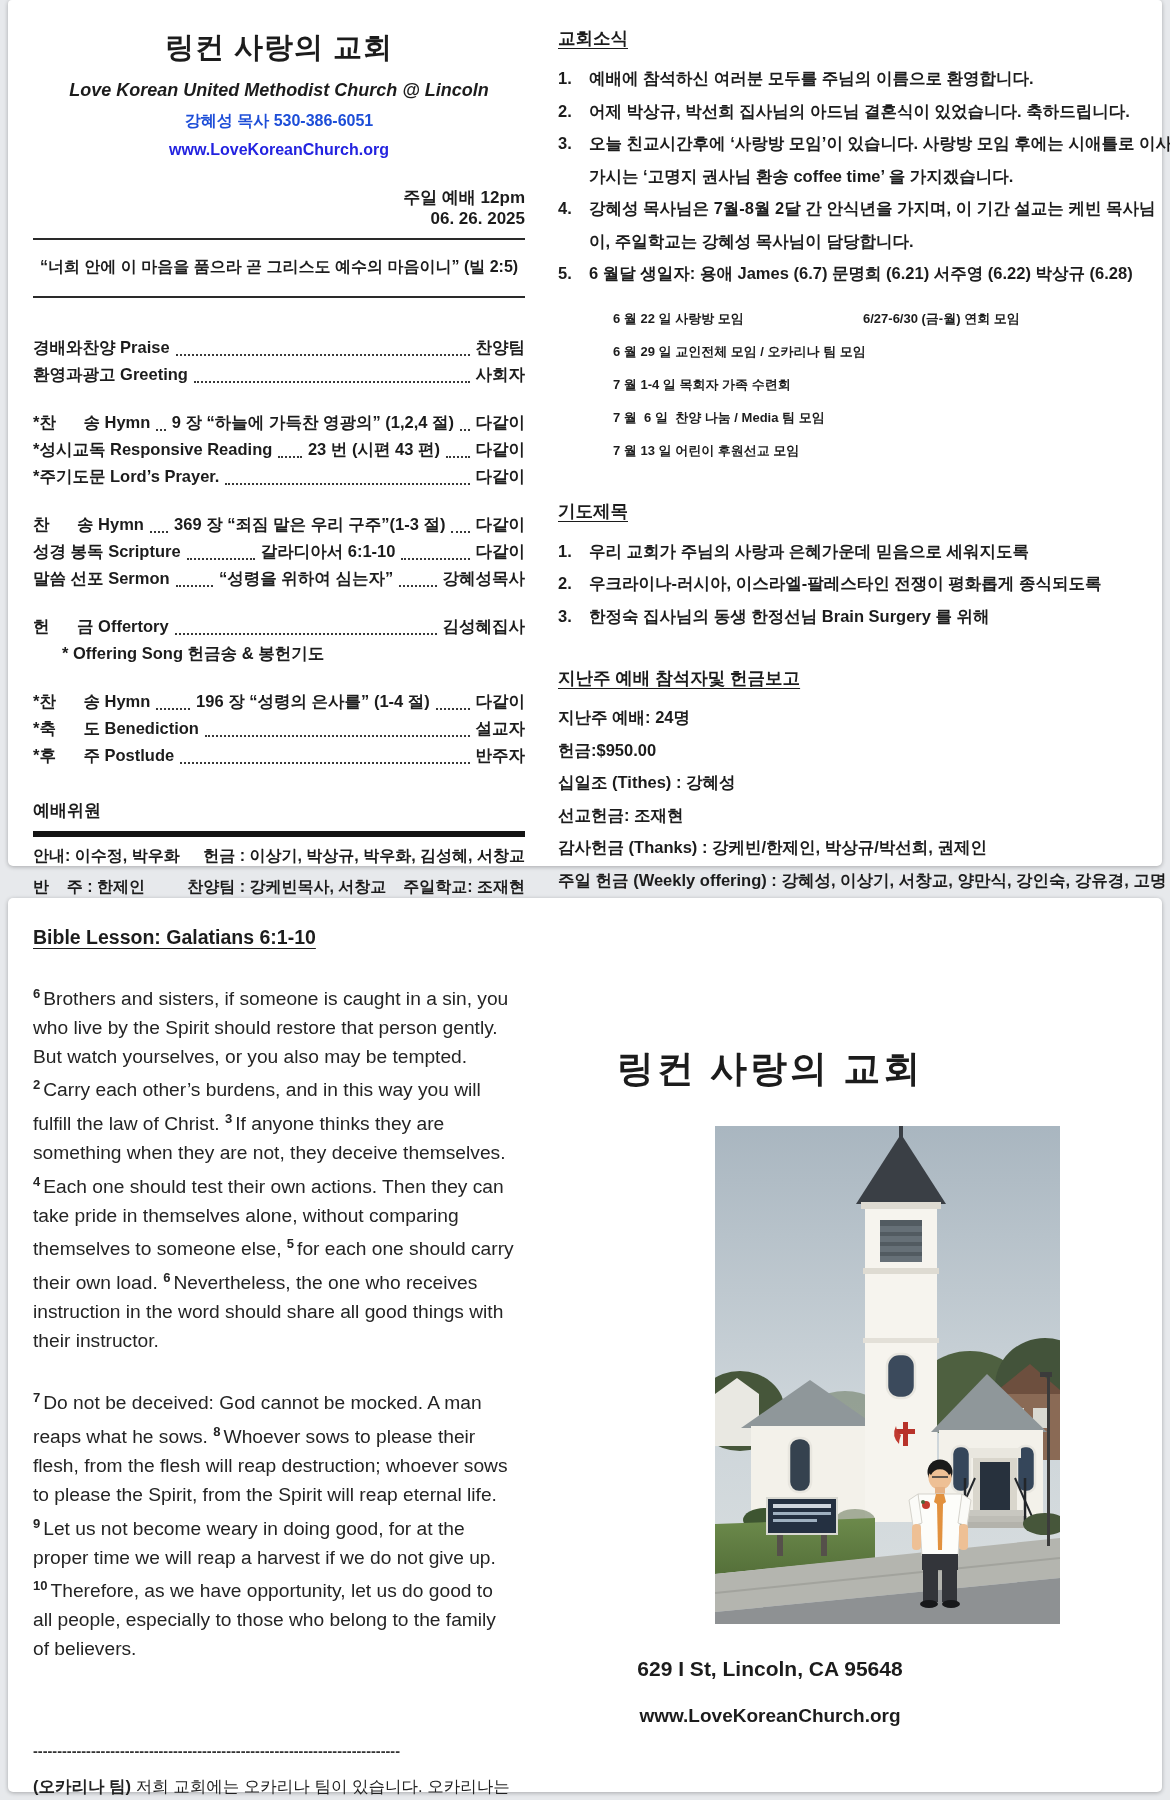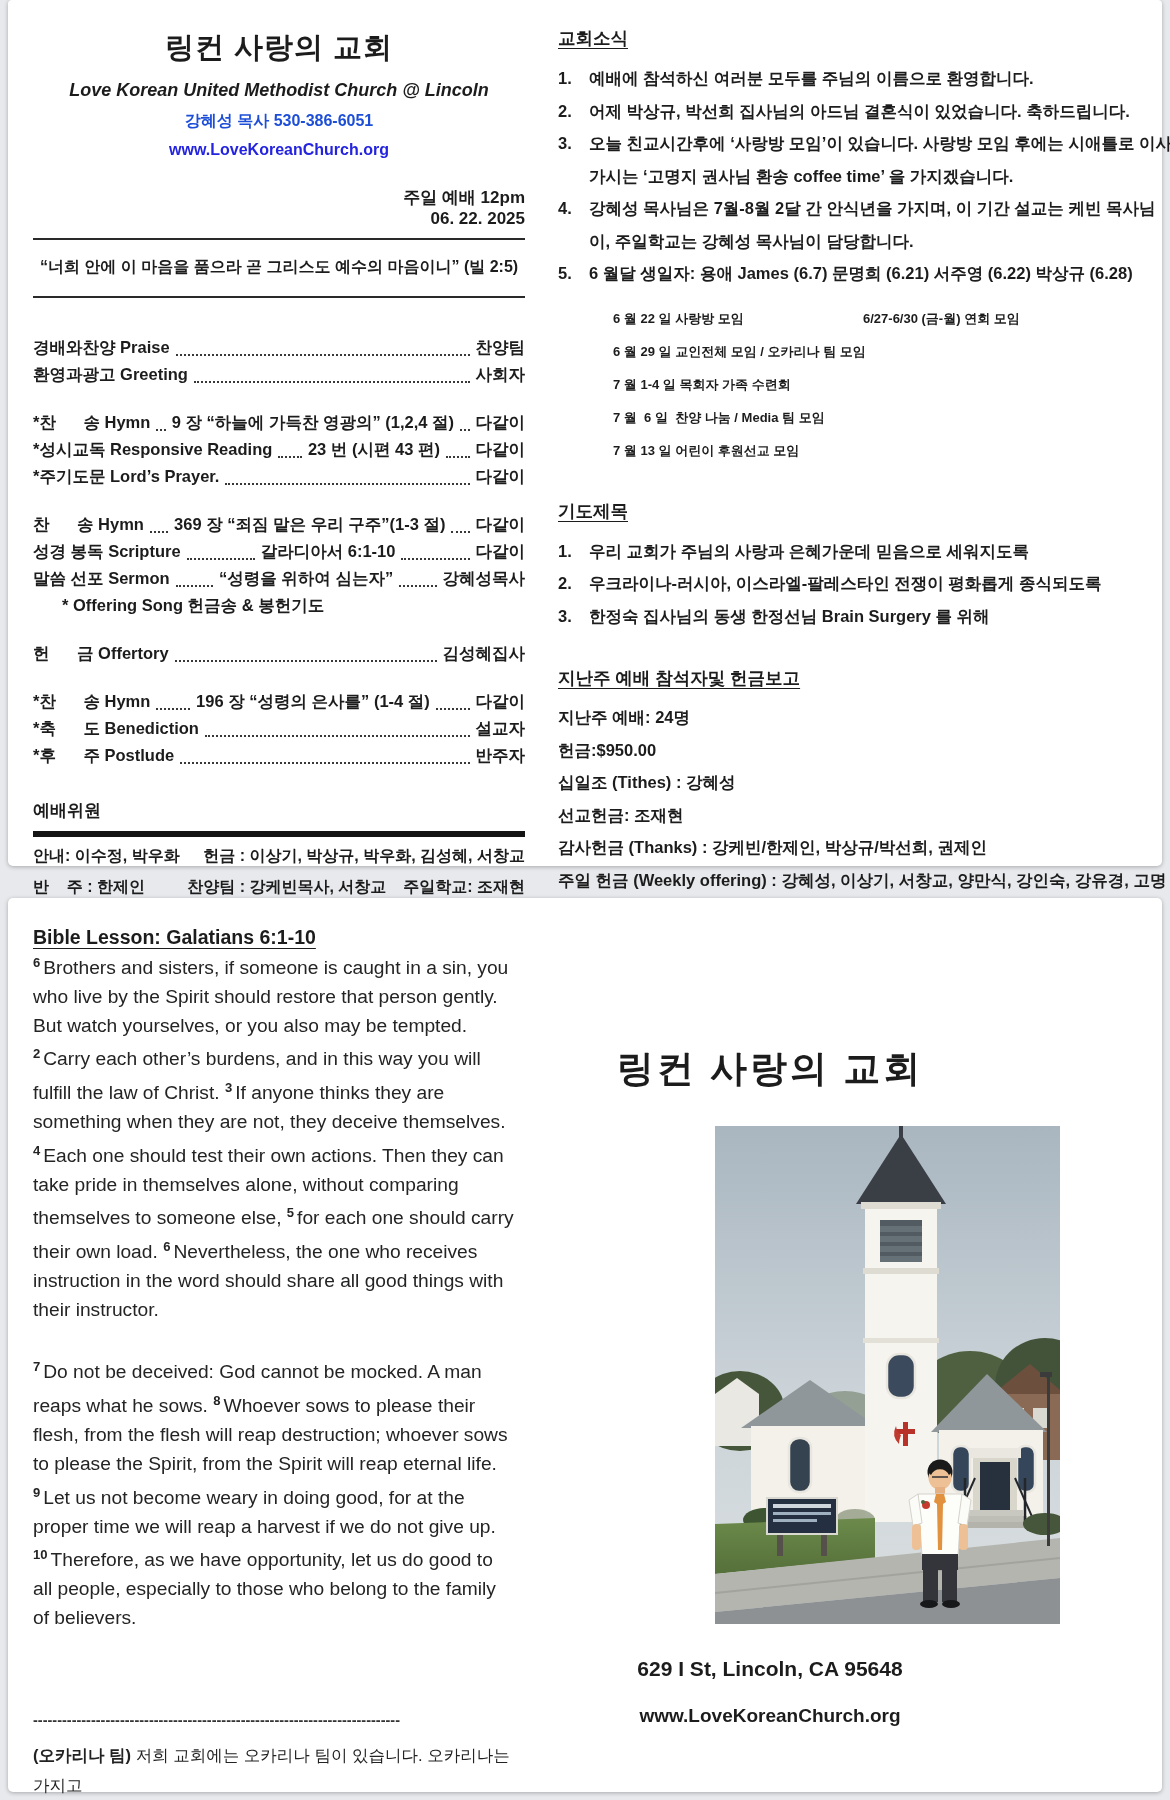--- a/index.html
+++ b/index.html
@@ -54,21 +54,21 @@
   .report-title { margin-top:34px; }
   .report { margin-top:11px; font-size:16.5px; font-weight:700; line-height:32.5px; }
   .rrow { display:flex;flex-direction:column; }
   .rrow.space { justify-content:space-between; }
   .rw1 { width:232px; white-space:pre; }
 
   
   .p2-left  { position:absolute; left:25px;  top:0; width:482px; }
   .p2-right { position:absolute; left:522px; top:0; width:618px; }
   .bible-title { margin-top:28px; font-size:19.5px; font-weight:800; text-decoration:underline; text-underline-offset:4px; }
-  .bible-p { font-size:19.2px; font-weight:400; line-height:28.6px; color:#242424; }
+  .bible-p { margin-top:31px; font-size:19.2px; font-weight:400; line-height:28.6px; color:#242424; }
   .bible-p + .bible-p { margin-top:29px; }
   .vnum { font-weight:800; font-size:0.68em; vertical-align:super; margin-right:3px; }
   .divider { margin-top:80px; font-size:14.5px; font-weight:600; color:#333; white-space:nowrap; overflow:hidden; width:438px; }
   .oca-line1 { margin-top:12px; font-size:16.5px; line-height:30px; color:#222; }
   .oca-bold { font-weight:800; }
 
   .big-title { margin-top:146px; width:480px; text-align:center; font-size:37px; font-weight:800; letter-spacing:3px; }
   .photo-wrap { margin:32px 0 0 185px; width:345px; height:498px; }
   .addr { margin-top:33px; width:480px; text-align:center; font-size:21px; font-weight:800; }
   .site2 { margin-top:24px; width:480px; text-align:center; font-size:19px; font-weight:800; }
@@ -79,21 +79,21 @@
 <div class="page page1">
 
   <div class="p1-left">
     <div class="church-title">링컨 사랑의 교회</div>
     <div class="church-sub">Love Korean United Methodist Church @ Lincoln</div>
     <div class="pastor-line">강혜성 목사 530-386-6051</div>
     <div class="website-link">www.LoveKoreanChurch.org</div>
 
     <div class="date-row">
       <span>주일 예배 12pm</span>
-      <span>06. 22. 2025</span>
+      <span>06. 26. 2025</span>
     </div>
     <div class="quote-row">“너희 안에 이 마음을 품으라 곧 그리스도 예수의 마음이니” (빌 2:5)</div>
 
     <div class="order">
       <div class="orow">
         <span class="olabel">경배와찬양 Praise</span>
         <span class="lead"></span>
         <span class="oright">찬양팀</span>
       </div>
       <div class="orow">
@@ -134,27 +134,27 @@
         <span class="lead"></span>
         <span class="oright">다같이</span>
       </div>
       <div class="orow">
         <span class="olabel">말씀 선포 Sermon</span>
         <span class="lead"></span>
         <span class="omid">“성령을 위하여 심는자”</span>
         <span class="lead"></span>
         <span class="oright">강혜성목사</span>
       </div>
+      <div class="orow gap">
+        <span class="olabel">헌      금 Offertory</span>
+        <span class="lead"></span>
+        <span class="oright">김성혜집사</span>
+      </div>
       <div class="orow note">
         <span class="olabel">* Offering Song 헌금송 &amp; 봉헌기도</span>
-      </div>
-      <div class="orow gap">
-        <span class="olabel">헌      금 Offertory</span>
-        <span class="lead"></span>
-        <span class="oright">김성혜집사</span>
       </div>
       <div class="orow gap">
         <span class="olabel">*찬      송 Hymn</span>
         <span class="lead"></span>
         <span class="omid">196 장 “성령의 은사를” (1-4 절)</span>
         <span class="lead"></span>
         <span class="oright">다같이</span>
       </div>
       <div class="orow">
         <span class="olabel">*축      도 Benediction</span>

